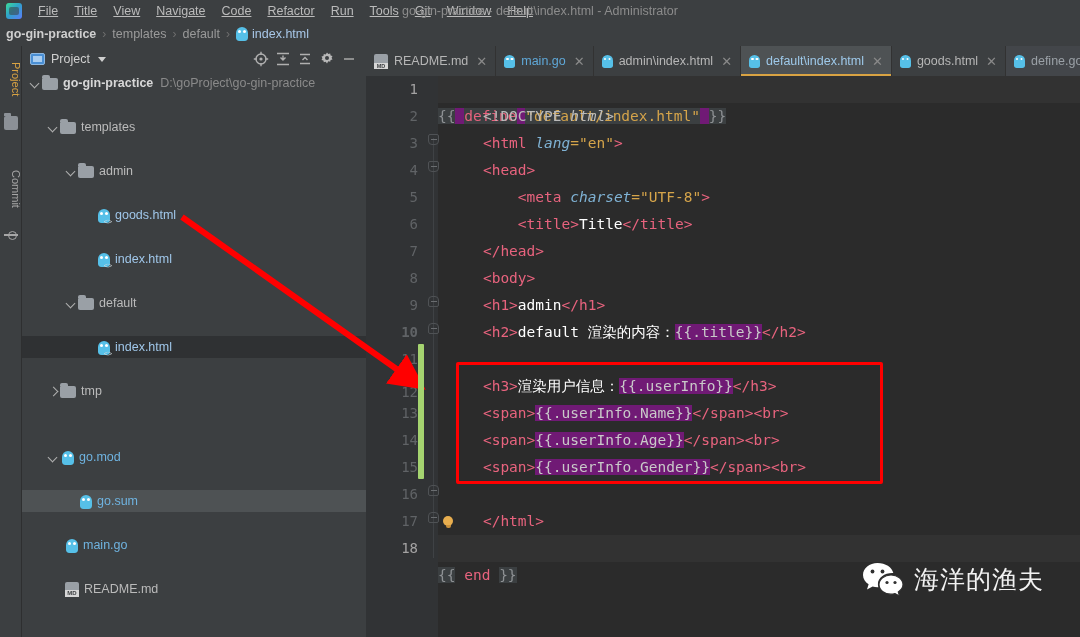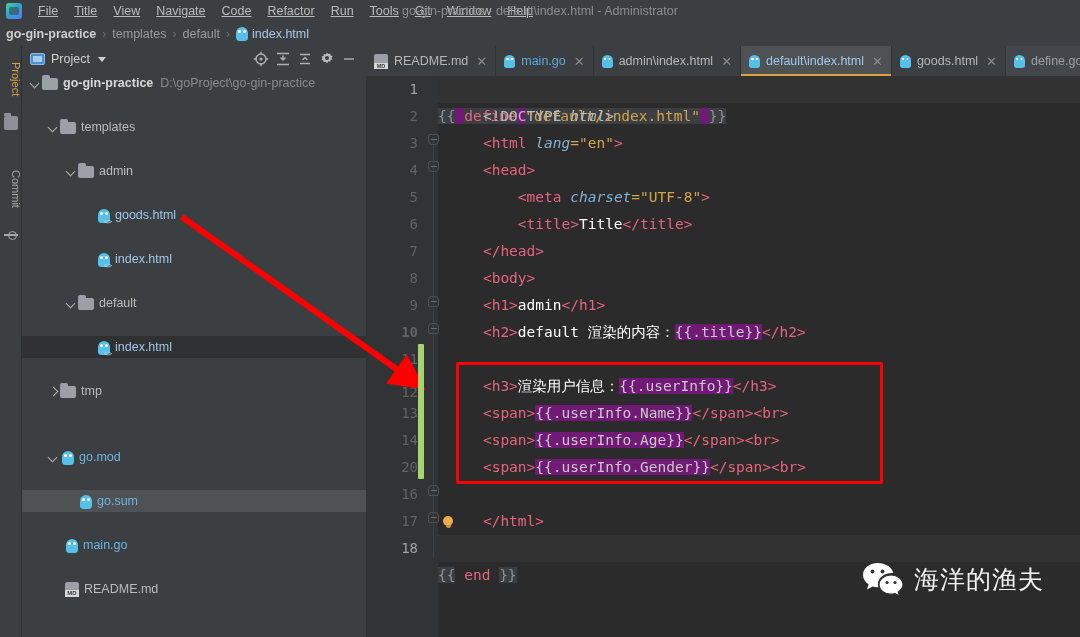--- a/index.html
+++ b/index.html
@@ -470,21 +470,21 @@
         <div class="lnum" style="top:108px;">5</div>
         <div class="lnum" style="top:135px;">6</div>
         <div class="lnum" style="top:162px;">7</div>
         <div class="lnum" style="top:189px;">8</div>
         <div class="lnum" style="top:216px;">9</div>
         <div class="lnum" style="top:243px;font-weight:bold;">10</div>
         <div class="lnum" style="top:270px;">11</div>
         <div class="lnum" style="top:303px;">12</div>
         <div class="lnum" style="top:324px;">13</div>
         <div class="lnum" style="top:351px;">14</div>
-        <div class="lnum" style="top:378px;">20</div>
+        <div class="lnum" style="top:378px;">15</div>
         <div class="lnum" style="top:405px;">16</div>
         <div class="lnum" style="top:432px;">17</div>
         <div class="lnum cur" style="top:459px;">18</div>
       </div>
 
       <div class="marker-col">
         <div class="foldline" style="top:62px;height:420px;"></div>
         <div class="fold open" style="left:0px;top:58px;">
             <span class="box"></span>
             <span class="dash"></span>

